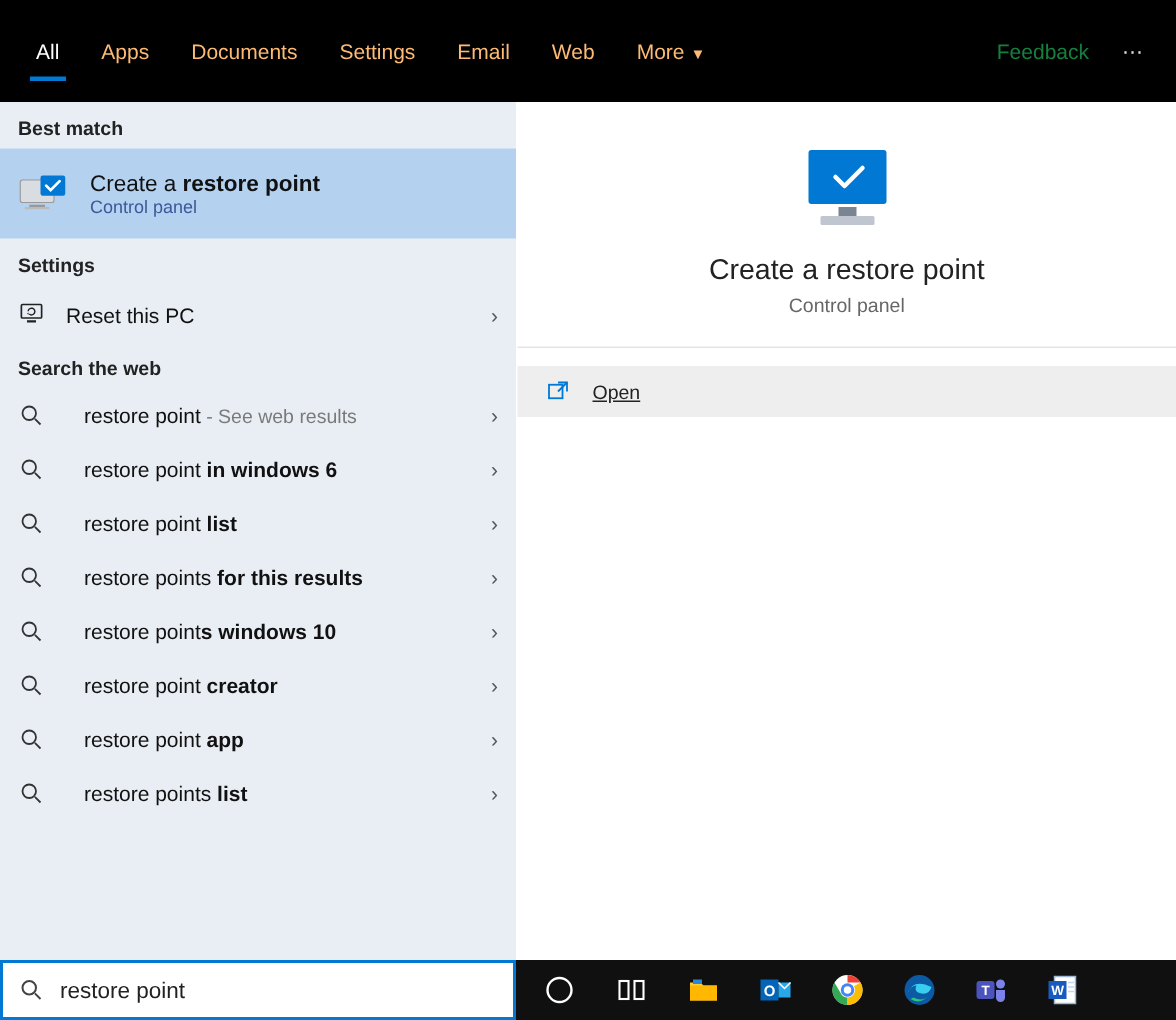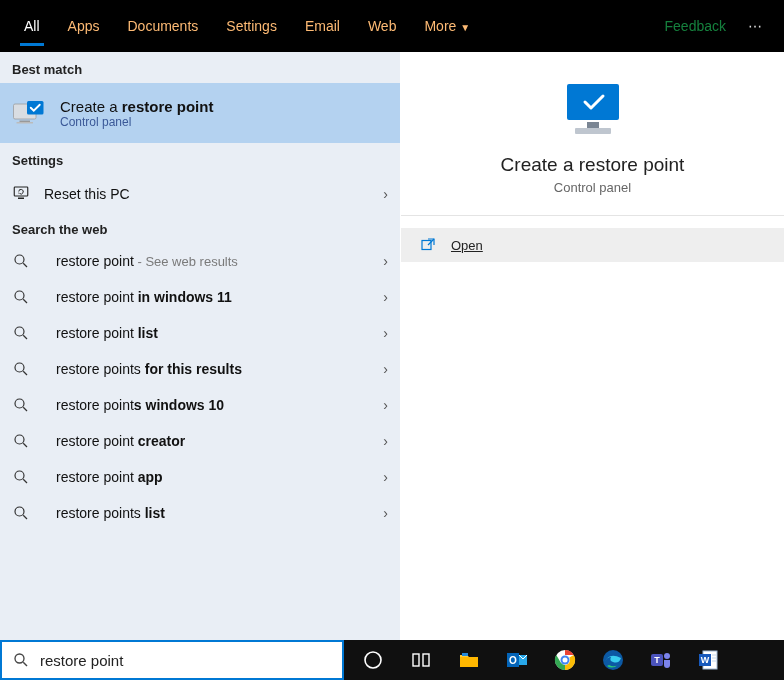--- a/index.html
+++ b/index.html
@@ -1,30 +1,30 @@
 <!DOCTYPE html>
 <html><head>
 <meta charset="utf-8">
 <style>
 * { margin: 0; padding: 0; box-sizing: border-box; font-family: "Segoe UI", Arial, sans-serif; }
 body { width: 784px; height: 680px; background: #fff; overflow: hidden; position: relative; }
 
 
-.topbar { background: #000; height: 52px; display: flex; align-items: center; padding: 12px 10px; color: #ccc; font-size: 14px; }
+.topbar { background: #000; height: 68px; display: flex; align-items: center; padding: 12px 10px; color: #ccc; font-size: 14px; }
 .tab { padding: 14px 14px; cursor: pointer; color: #fdba74; position: relative; }
 .tab.active { color: #fff; }
 .tab.active::after { content:""; position:absolute; left:10px; right:10px; bottom:2px; height:3px; background:#0078d4; }
 .tab .caret { margin-left:4px; font-size:10px; }
 .topbar-spacer { flex: 1; }
 .feedback { padding: 14px 12px; color:#15803d; }
 .dots { padding: 14px 10px; color:#ddd; letter-spacing:2px; }
 
 
 .main { display:flex; height: 588px; }
-.leftpane { width: 400px; background:#e9eef5; display:flex; flex-direction:column; overflow:hidden; }
+.leftpane { width: 344px; background:#e9eef5; display:flex; flex-direction:column; overflow:hidden; }
 .rightpane { flex:1; background:#fff; position:relative; border-left:1px solid #fff; }
 
 .section-label { font-size:13px; font-weight:600; color:#222; padding:10px 12px 6px; }
 
 
 .bestmatch { background:#b4d2f0; display:flex; align-items:center; padding:8px 12px; gap:12px; height:60px; }
 .bm-icon { width:36px; height:28px; position:relative; }
 .bm-icon svg { width:36px; height:28px; }
 .bm-text .title { font-size:15px; color:#111; }
 .bm-text .title .bold { font-weight:600; }
@@ -126,21 +126,21 @@
       <span class="label"><span>restore point</span><span class="bold"></span><span class="hint"> - See web results</span></span>
       <span class="chev">›</span>
     </div>
     <div class="web-row">
       <span class="magnify">
           <svg viewBox="0 0 24 24">
             <circle cx="10" cy="10" r="6" fill="none" stroke="#333" stroke-width="1.6"></circle>
             <line x1="15" y1="15" x2="20" y2="20" stroke="#333" stroke-width="1.6"></line>
           </svg>
         </span>
-      <span class="label"><span>restore point </span><span class="bold">in windows 11</span></span>
+      <span class="label"><span>restore point </span><span class="bold">in windows 6</span></span>
       <span class="chev">›</span>
     </div>
     <div class="web-row">
       <span class="magnify">
           <svg viewBox="0 0 24 24">
             <circle cx="10" cy="10" r="6" fill="none" stroke="#333" stroke-width="1.6"></circle>
             <line x1="15" y1="15" x2="20" y2="20" stroke="#333" stroke-width="1.6"></line>
           </svg>
         </span>
       <span class="label"><span>restore point </span><span class="bold">list</span></span>

